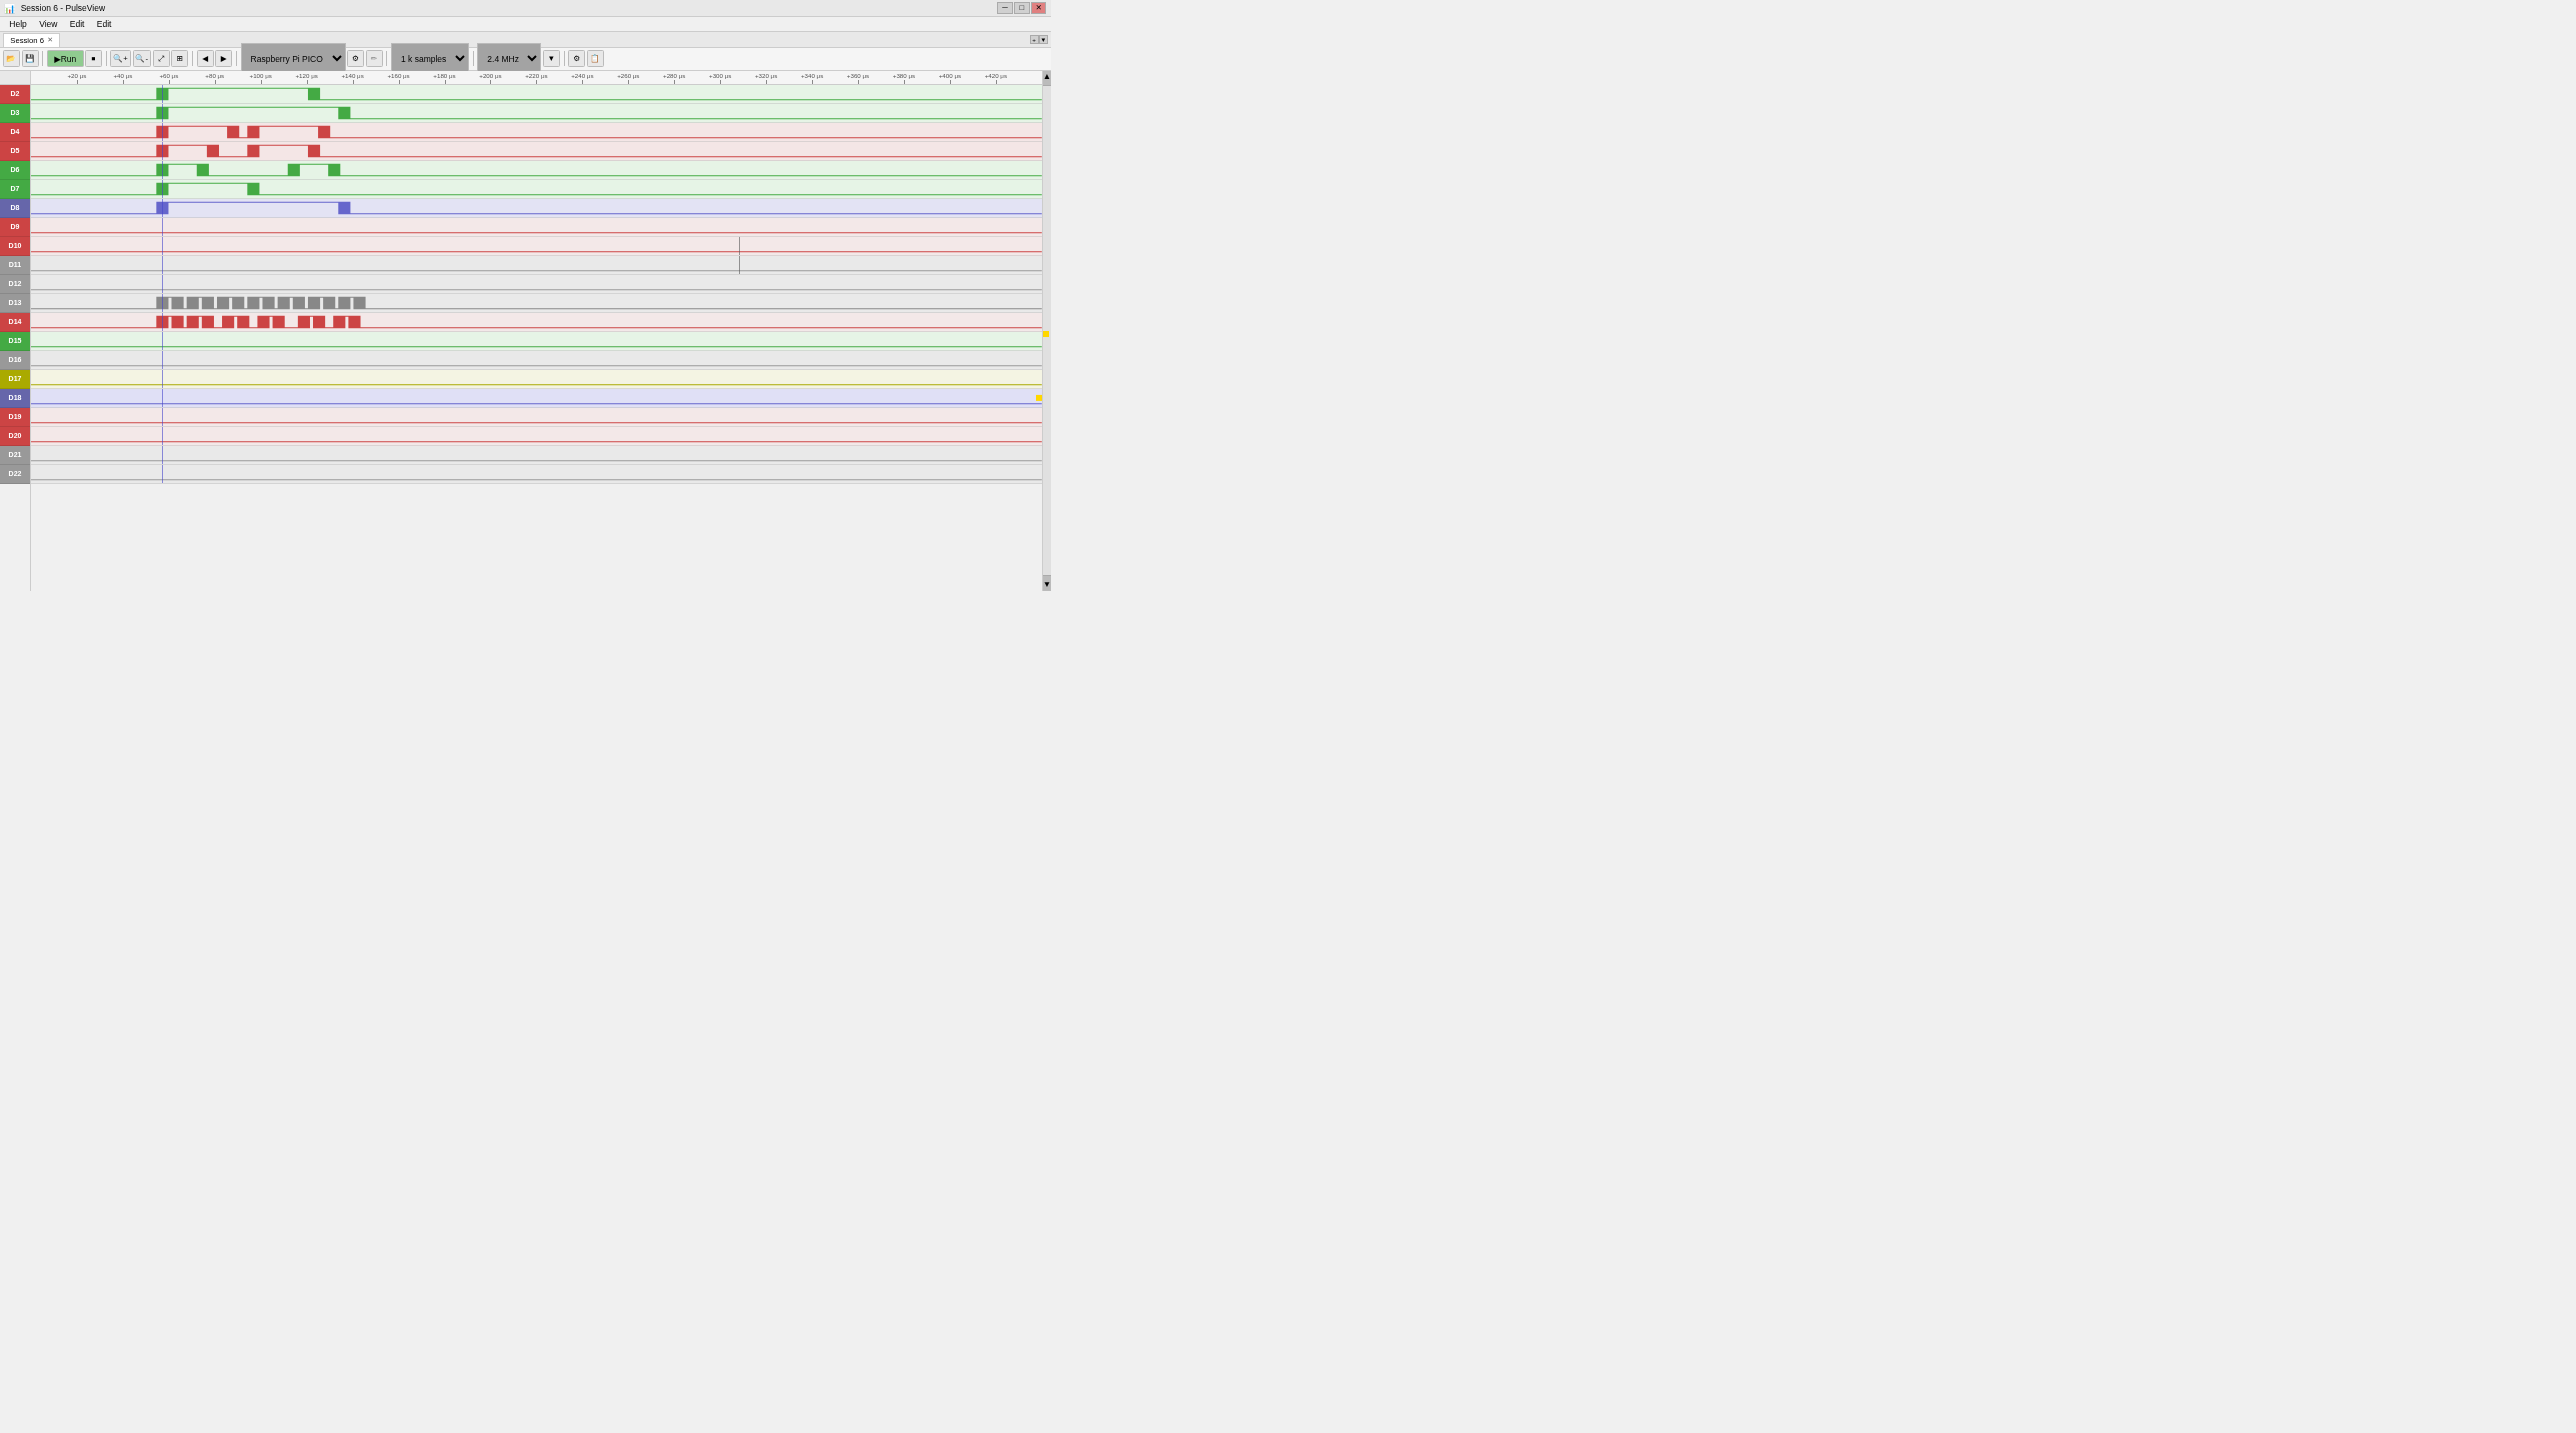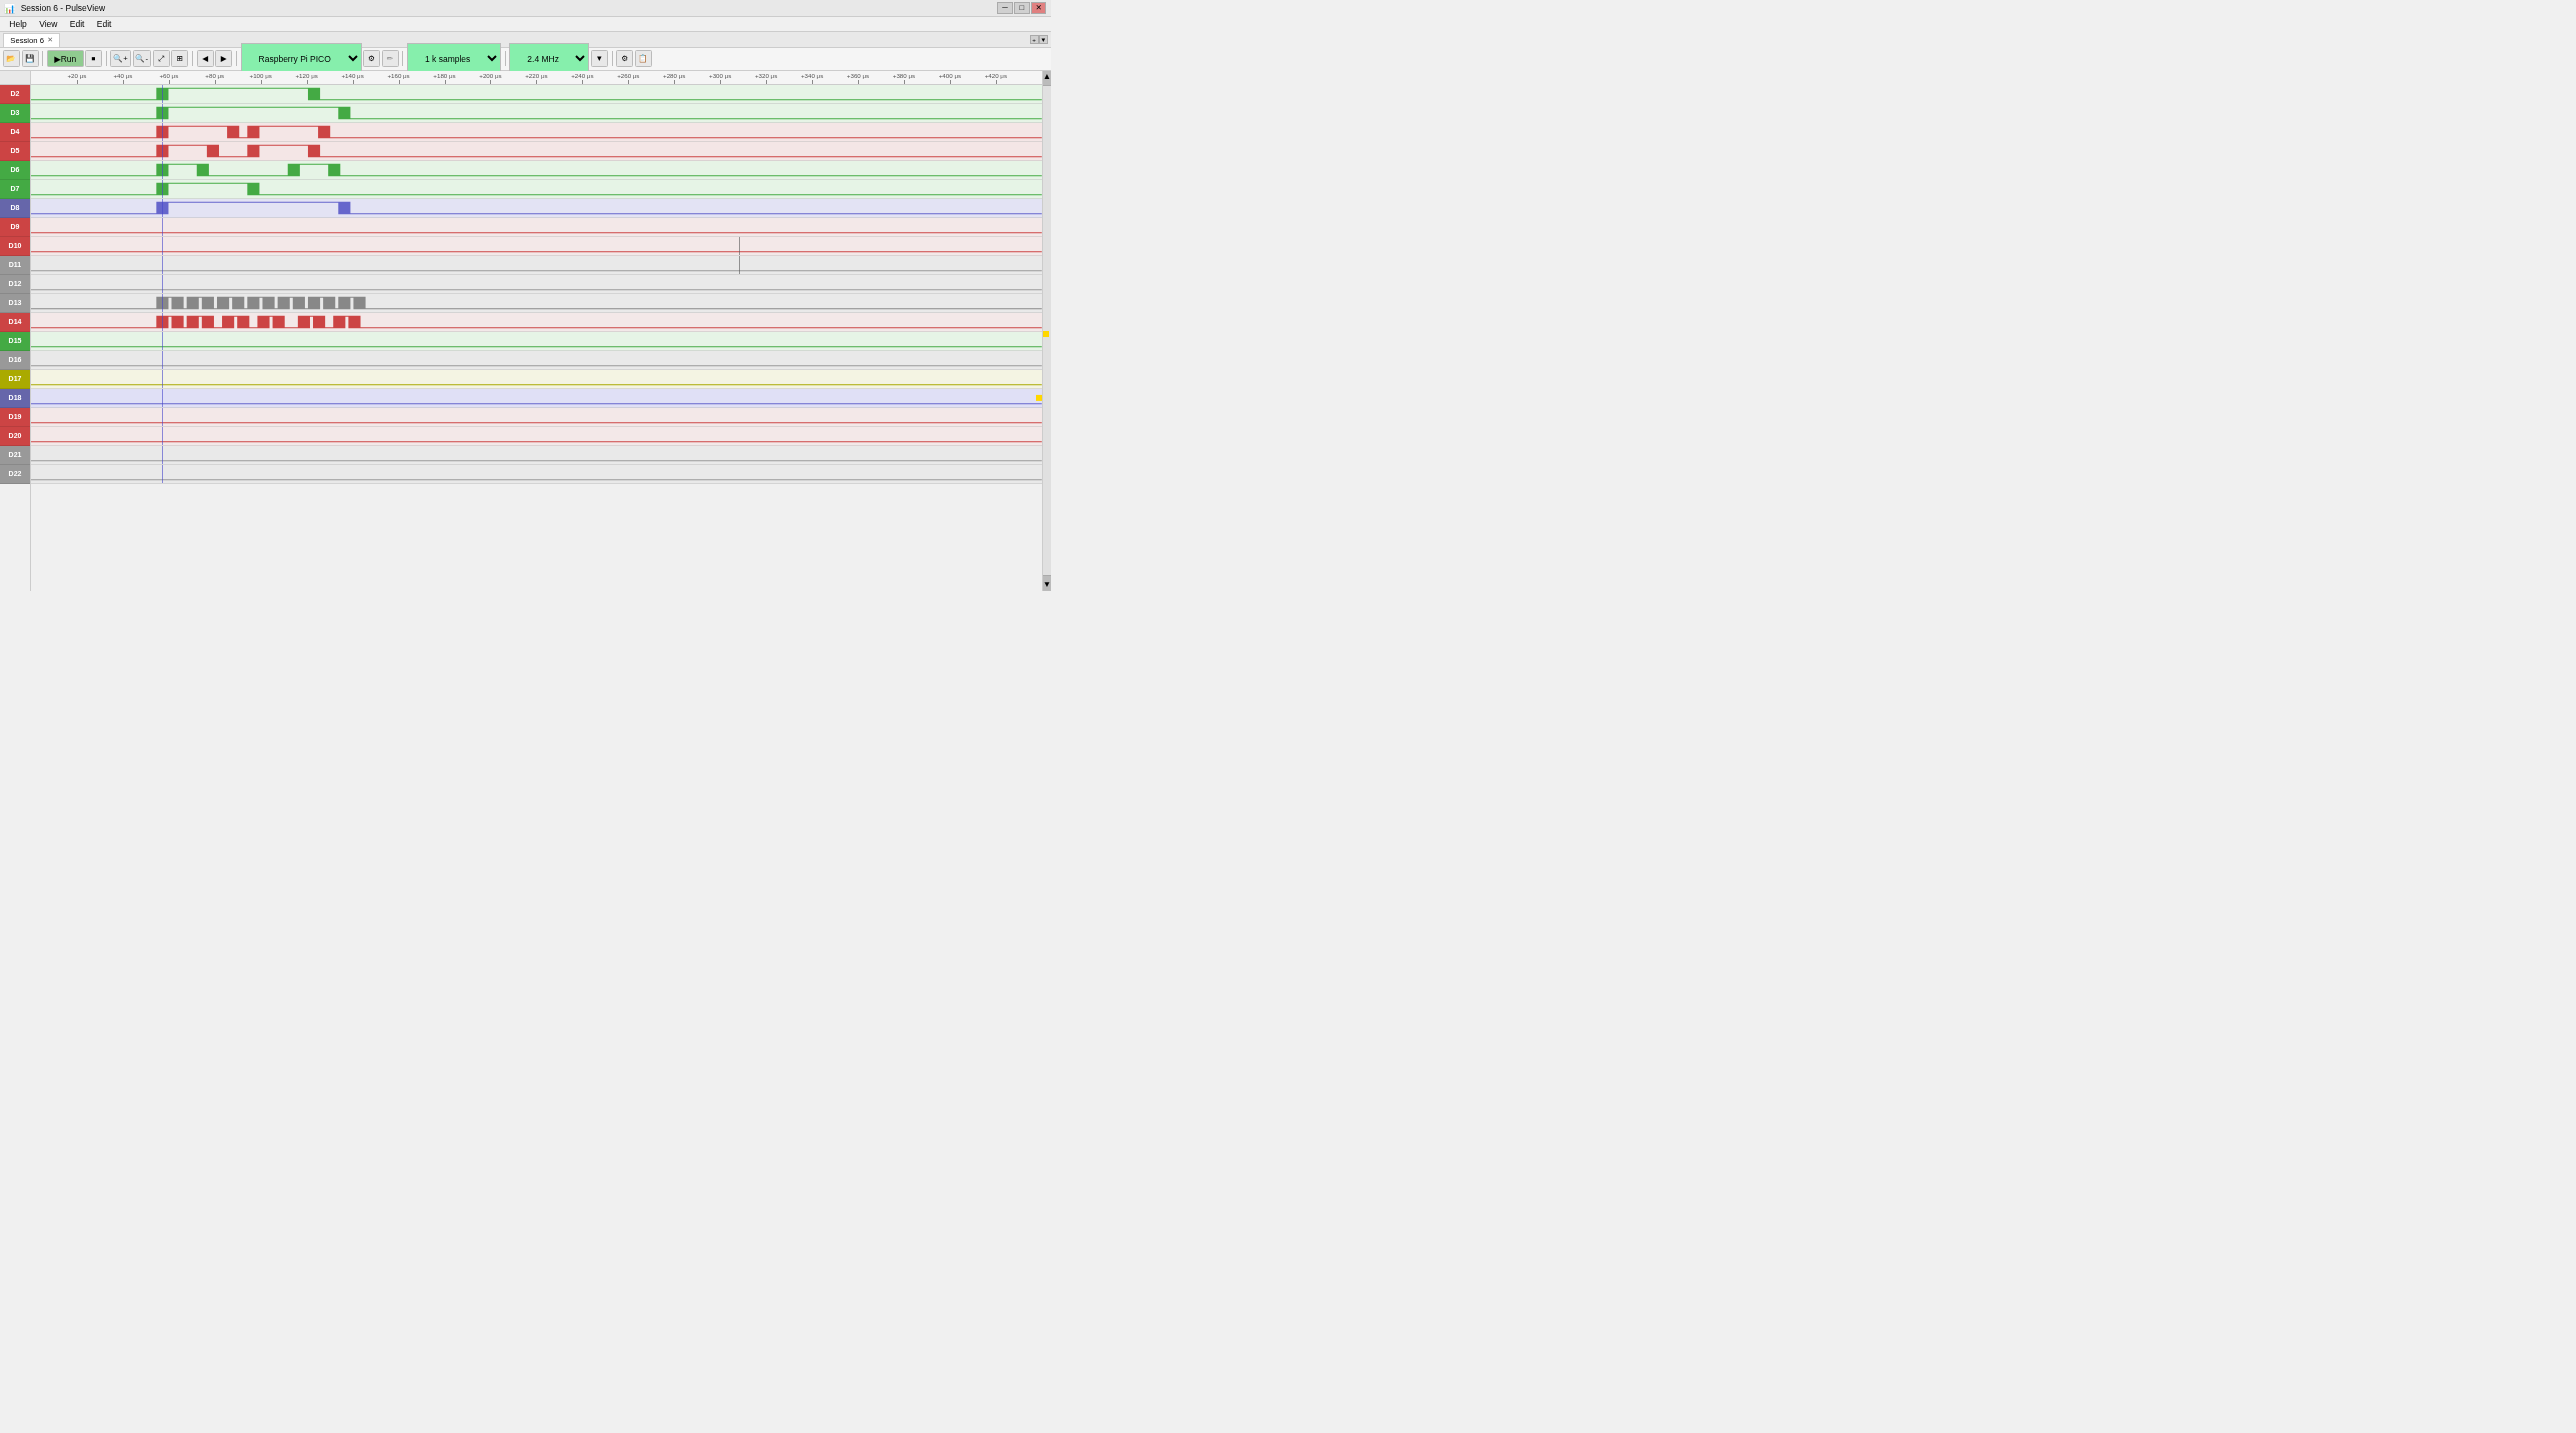--- a/index.html
+++ b/index.html
@@ -88,22 +88,22 @@
     .tool-separator {
       width: 0.8px;
       height: 15.4px;
       background: #bbb;
       margin: 0 2.3px;
     }
     .tool-select {
       height: 31px;
       font-size: 8.5px;
       border: 0.8px solid #bbb;
-      background: #86efac;
-      padding: 0 13px;
+      background: #a3a3a3;
+      padding: 0 5px;
     }
     #main-area {
       display: flex;
       height: calc(591px - 71px);
       overflow: hidden;
     }
     #time-ruler {
       height: 14px;
       background: #f5f5f5;
       border-bottom: 0.8px solid #ccc;

